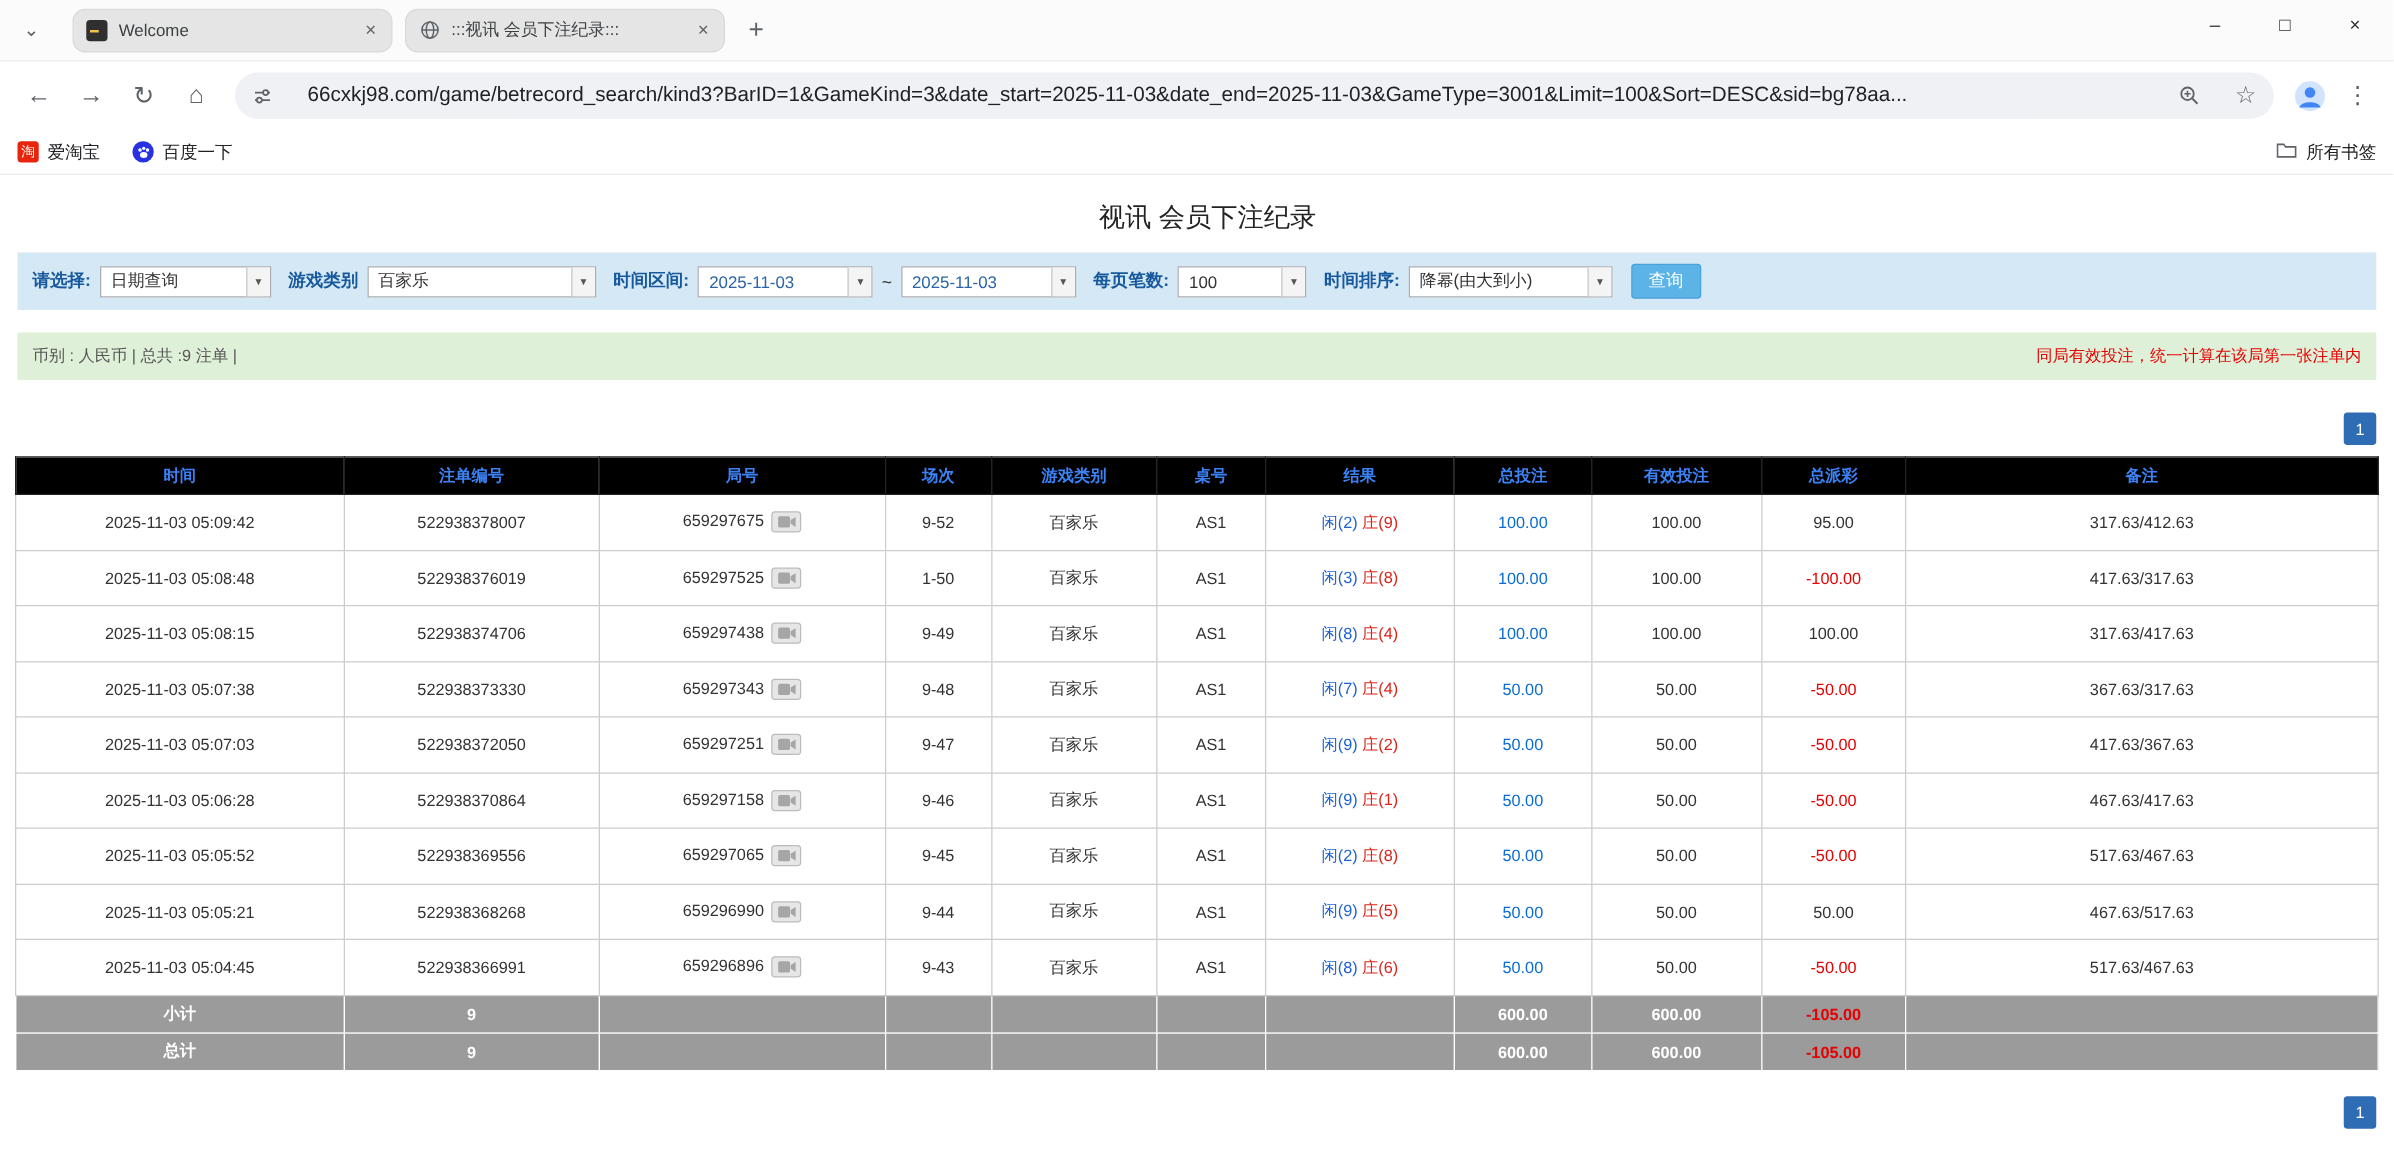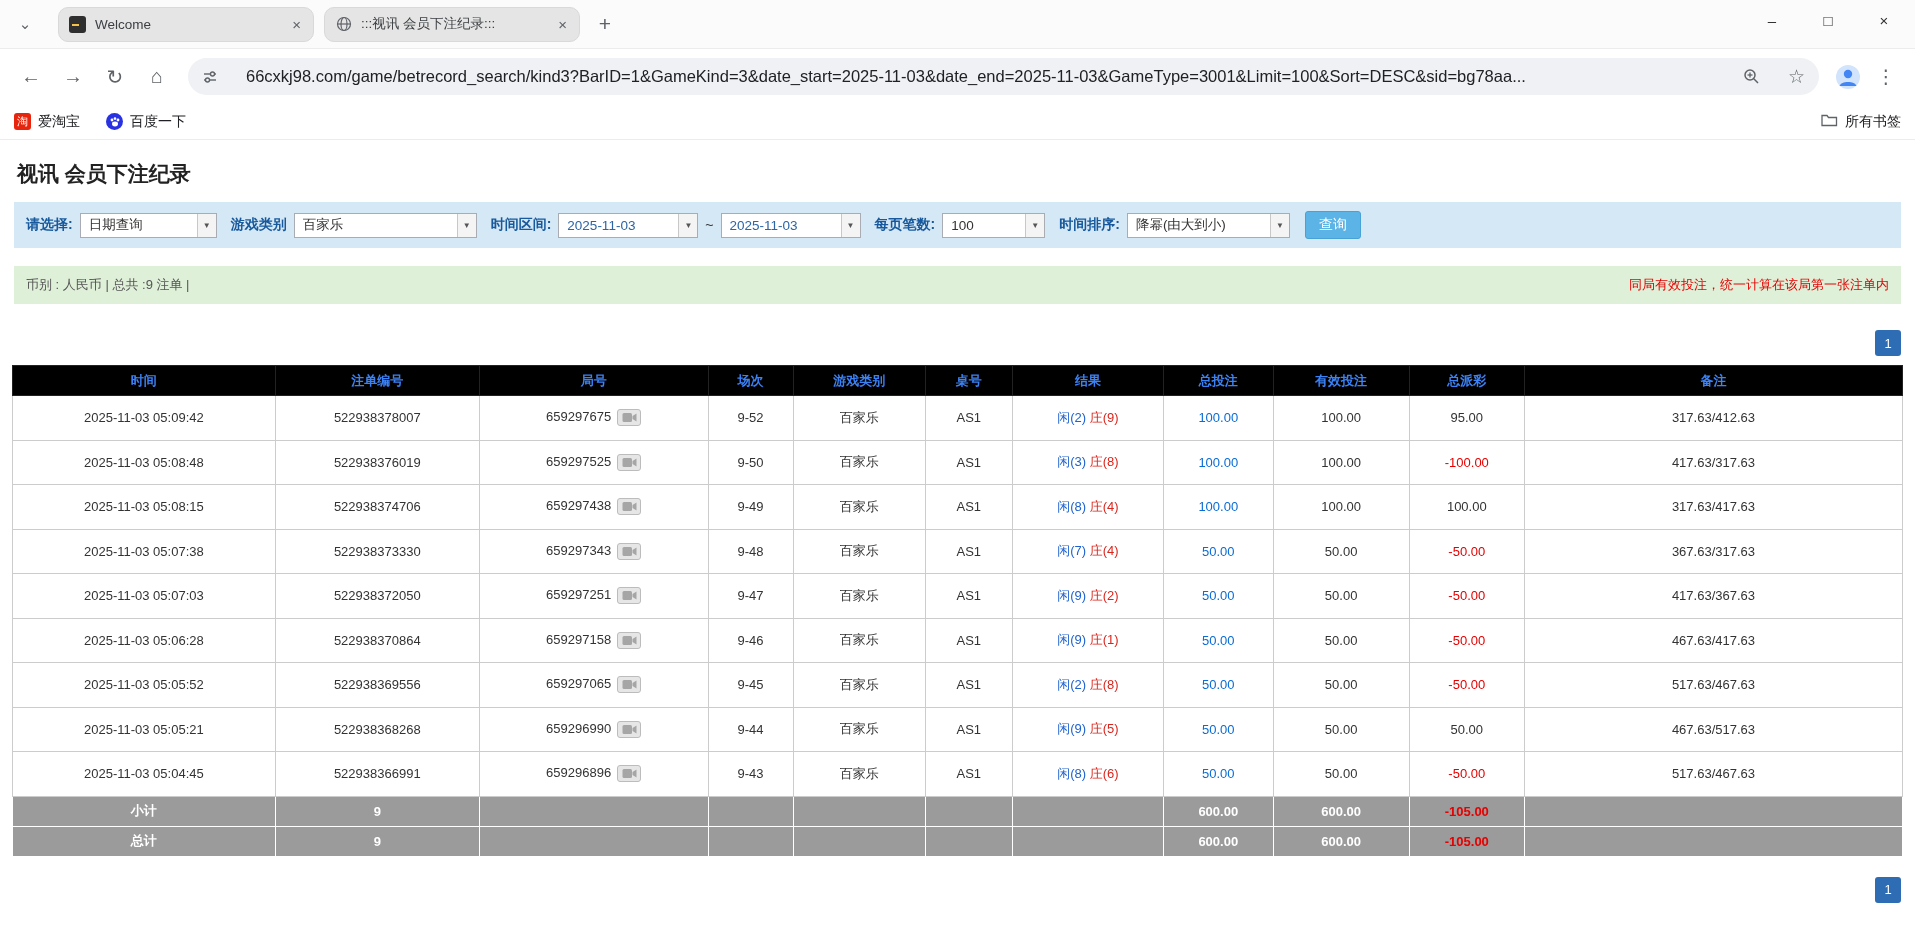--- a/index.html
+++ b/index.html
@@ -43,21 +43,21 @@
                align-items:center; padding:0 14px; gap:26px; }
   .bm-item { display:flex; align-items:center; gap:7px; font-size:14px; color:#202124; cursor:pointer; }
   .bm-ico-taobao { width:17px; height:17px; background:#e8250c; color:#fff; border-radius:3px;
                    font-size:11px; display:flex; align-items:center; justify-content:center; }
   .bm-ico-baidu { width:17px; height:17px; border-radius:50%; background:#2932e1; display:flex;
                   align-items:center; justify-content:center; }
   .bm-all { margin-left:auto; display:flex; align-items:center; gap:7px; font-size:14px; color:#202124; cursor:pointer; }
 
   
   .webpage { background:#fff; height:790px; }
-  .page-title { font-size:21px; font-weight:700; color:#222; padding:20px 0 14px 17px; }
+  .page-title { font-size:21px; font-weight:400; color:#222; padding:20px 0 14px 17px;text-align:center; }
 
   .filterbar { margin:0 14px; background:#d5e8f6; padding:9px 12px; display:flex;
                align-items:center; gap:7px; font-size:14px; }
   .flabel { color:#17599c; font-weight:bold; white-space:nowrap; margin-left:7px; }
   .flabel:first-child { margin-left:0; }
   .fsel { display:inline-flex; align-items:stretch; background:#fff; border:1px solid #a9acb2;
           height:25px; cursor:pointer; }
   .fsel-text { display:flex; align-items:center; padding:0 8px; font-size:13.5px; color:#333; }
   .fsel-date .fsel-text { color:#2c64a5; }
   .fsel-arrow { width:19px; border-left:1px solid #c8c8c8; background:#f4f4f4; display:flex;
@@ -290,21 +290,21 @@
         </tr>
         <tr>
           <td>2025-11-03 05:08:48</td>
           <td>522938376019</td>
           <td>659297525<span class="vid">
               <svg width="15" height="11" viewBox="0 0 15 11">
                 <rect x="0.5" y="1" width="9.5" height="9" rx="1.5" fill="#a6a6a6"></rect>
                 <path d="M10.5 4 L14.5 1.5 V9.5 L10.5 7 Z" fill="#a6a6a6"></path>
               </svg>
             </span></td>
-          <td>9-50</td>
+          <td>1-50</td>
           <td>百家乐</td>
           <td>AS1</td>
           <td><span class="res-p">闲(3)</span> <span class="res-b">庄(8)</span></td>
           <td><span class="amt-link">100.00</span></td>
           <td>100.00</td>
           <td><span class="neg">-100.00</span></td>
           <td>417.63/317.63</td>
         </tr>
         <tr>
           <td>2025-11-03 05:08:15</td>

